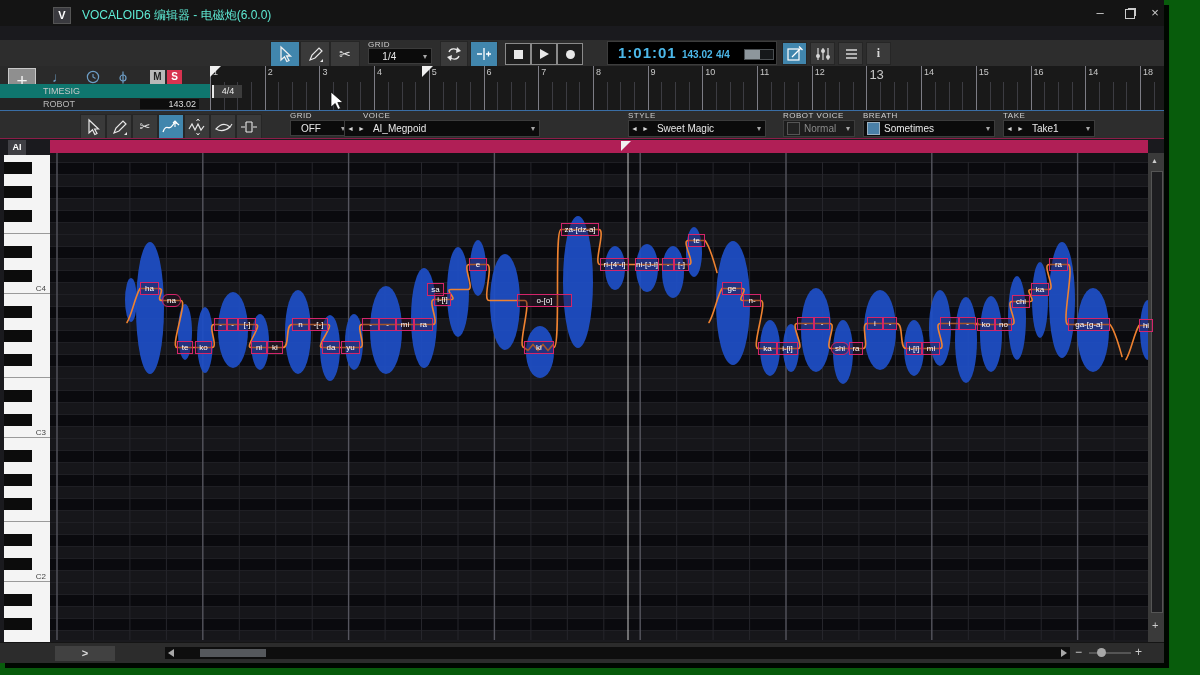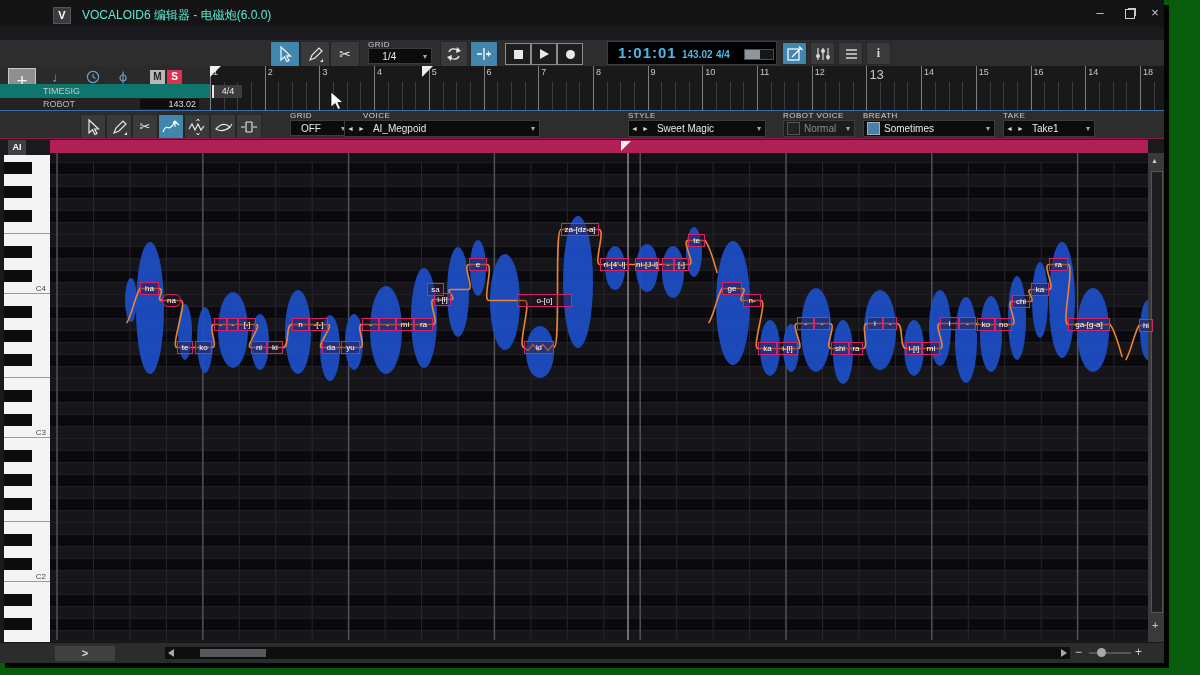--- a/index.html
+++ b/index.html
@@ -593,21 +593,21 @@
       <div class=" note" style="position: absolute; left: 635px; top: 258px; width: 24px; border-color: rgb(212, 36, 106);">ni-[J-i]</div>
       <div class=" note" style="position: absolute; left: 662px; top: 258px; width: 12px; border-color: rgb(212, 36, 106);">-</div>
       <div class=" note" style="position: absolute; left: 674px; top: 258px; width: 15px; border-color: rgb(212, 36, 106);">[-]</div>
       <div class=" note" style="position: absolute; left: 688px; top: 234px; width: 17px; border-color: rgb(212, 36, 106);">te</div>
       <div class=" note" style="position: absolute; left: 722px; top: 282px; width: 20px; border-color: rgb(212, 36, 106);">ge</div>
       <div class=" note" style="position: absolute; left: 743px; top: 294px; width: 18px; border-color: rgb(212, 36, 106);">n-</div>
       <div class=" note" style="position: absolute; left: 758px; top: 342px; width: 19px; border-color: rgb(212, 36, 106);">ka</div>
       <div class=" note" style="position: absolute; left: 777px; top: 342px; width: 21px; border-color: rgb(212, 36, 106);">i-[i]</div>
       <div class=" note" style="position: absolute; left: 797px; top: 317px; width: 17px; border-color: rgb(212, 36, 106);">-</div>
       <div class=" note" style="position: absolute; left: 814px; top: 317px; width: 16px; border-color: rgb(212, 36, 106);">-</div>
-      <div class=" note" style="position: absolute; left: 831px; top: 342px; width: 18px; border-color: rgb(212, 36, 106);">shi</div>
+      <div class=" note" style="position: absolute; left: 831px; top: 342px; width: 18px; border-color: rgb(212, 36, 106); border-radius: 6px;">shi</div>
       <div class=" note" style="position: absolute; left: 849px; top: 342px; width: 14px; border-color: rgb(212, 36, 106);">ra</div>
       <div class=" note" style="position: absolute; left: 867px; top: 317px; width: 16px; border-color: rgb(212, 36, 106);">i</div>
       <div class=" note" style="position: absolute; left: 883px; top: 317px; width: 14px; border-color: rgb(212, 36, 106);">-</div>
       <div class=" note" style="position: absolute; left: 906px; top: 342px; width: 16px; border-color: rgb(212, 36, 106);">i-[i]</div>
       <div class=" note" style="position: absolute; left: 922px; top: 342px; width: 18px; border-color: rgb(212, 36, 106);">mi</div>
       <div class=" note" style="position: absolute; left: 940px; top: 317px; width: 19px; border-color: rgb(212, 36, 106);">i</div>
       <div class=" note" style="position: absolute; left: 959px; top: 317px; width: 17px; border-color: rgb(212, 36, 106);">-</div>
       <div class=" note" style="position: absolute; left: 977px; top: 318px; width: 18px; border-color: rgb(212, 36, 106);">ko</div>
       <div class=" note" style="position: absolute; left: 995px; top: 318px; width: 17px; border-color: rgb(212, 36, 106);">no</div>
       <div class=" note" style="position: absolute; left: 1012px; top: 295px; width: 18px; border-color: rgb(212, 36, 106);">chi</div>

